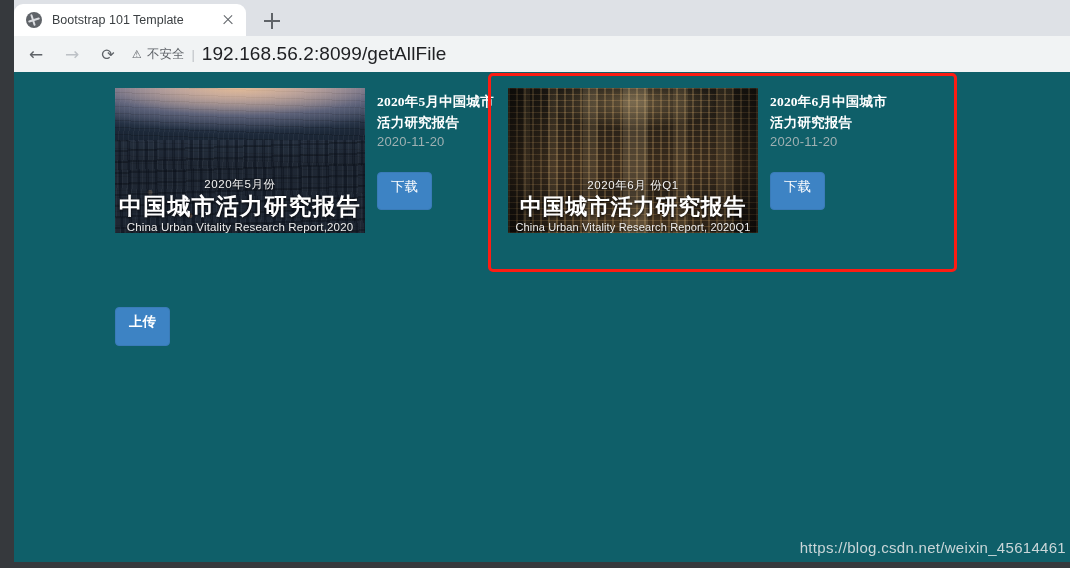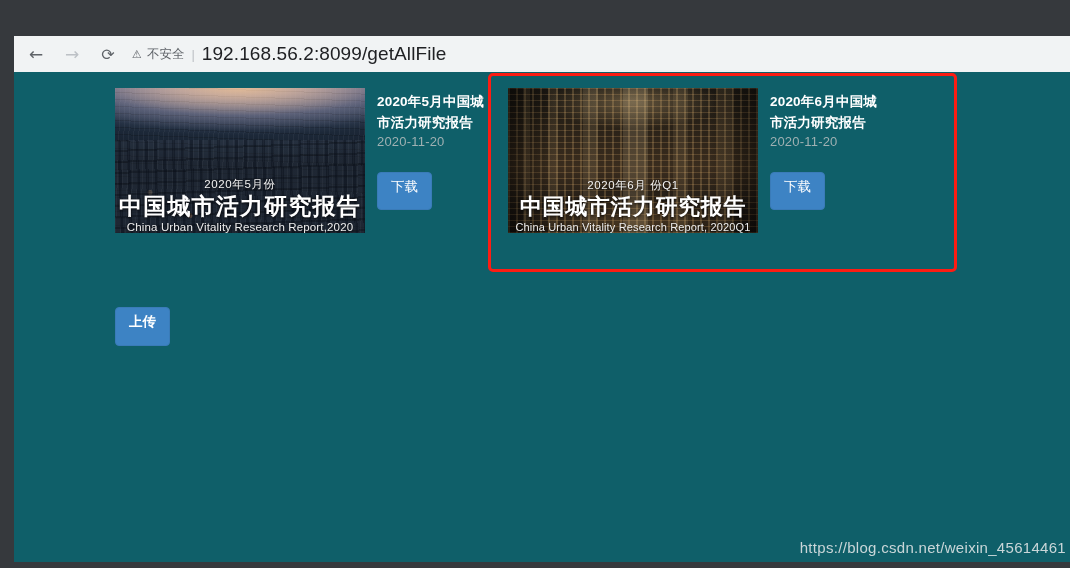--- a/index.html
+++ b/index.html
@@ -191,20 +191,21 @@
   .thumb2 .ov-sub { font-size: 11px; }
 
   .card-body {
     flex: 1 1 auto; padding-left: 12px; padding-top: 4px;
     min-width: 0;
   }
   .card-title {
     font-size: 13.5px; font-weight: bold; color: #ffffff;
     line-height: 1.55; letter-spacing: .2px;
     width: 118px;
+    font-family: Liberation Serif, serif;
   }
   .card-date {
     font-size: 13px; color: #9fb0b2; letter-spacing: .2px;
   }
   .btn {
     display: inline-block;
     margin-top: 23px;
     background: #3d83c4;
     border: 1px solid #3a7bb8;
     border-radius: 4px;
@@ -235,20 +236,28 @@
     font-size: 15px; color: #c9d6d8; letter-spacing: .3px;
     font-family: "Liberation Sans", sans-serif;
     padding-left: 12px;
   }
 </style>
 </head>
 <body>
 
 <div id="browser">
 
+  <div class="tabstrip">
+    <div class="tab">
+      <div class="tab-favicon"></div>
+      <div class="tab-title">Bootstrap 101 Template</div>
+      <div class="tab-close"></div>
+    </div>
+    <div class="newtab"></div>
+  </div>
 
   <div class="toolbar">
     <div class="nav-btn">←</div>
     <div class="nav-btn disabled">→</div>
     <div class="nav-btn reload">⟳</div>
     <div class="omnibox">
       <span class="warn-icon">⚠</span>
       <span class="warn-text">不安全</span>
       <span class="omni-sep">|</span>
       <span class="omni-url">192.168.56.2:8099/getAllFile</span>

